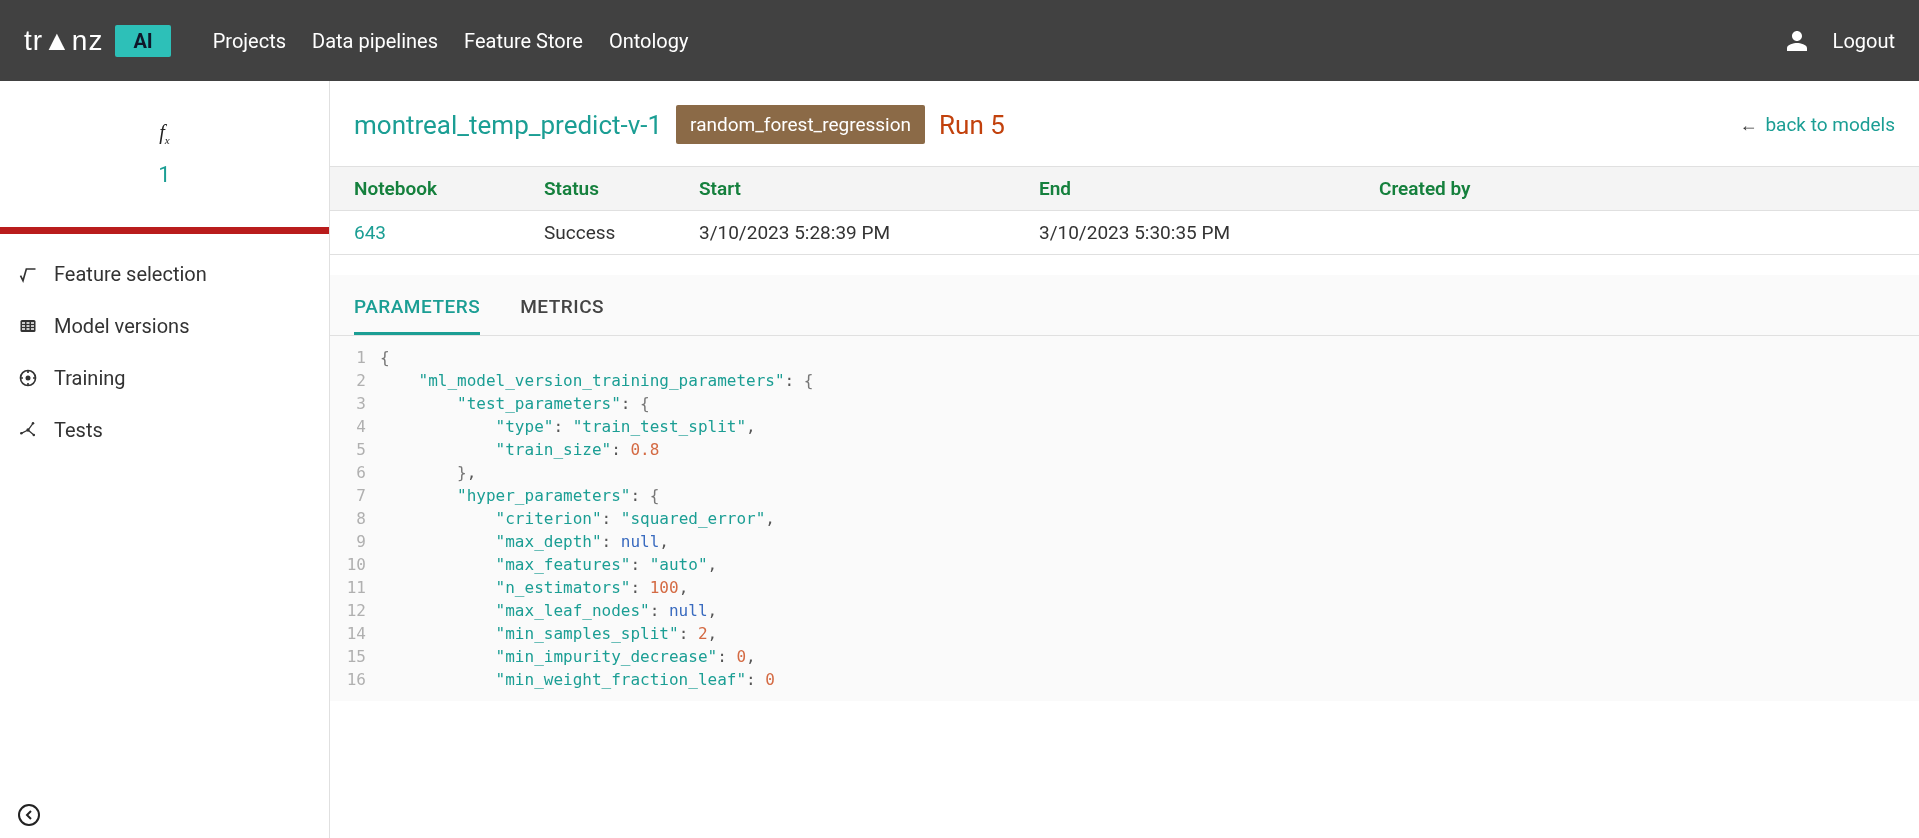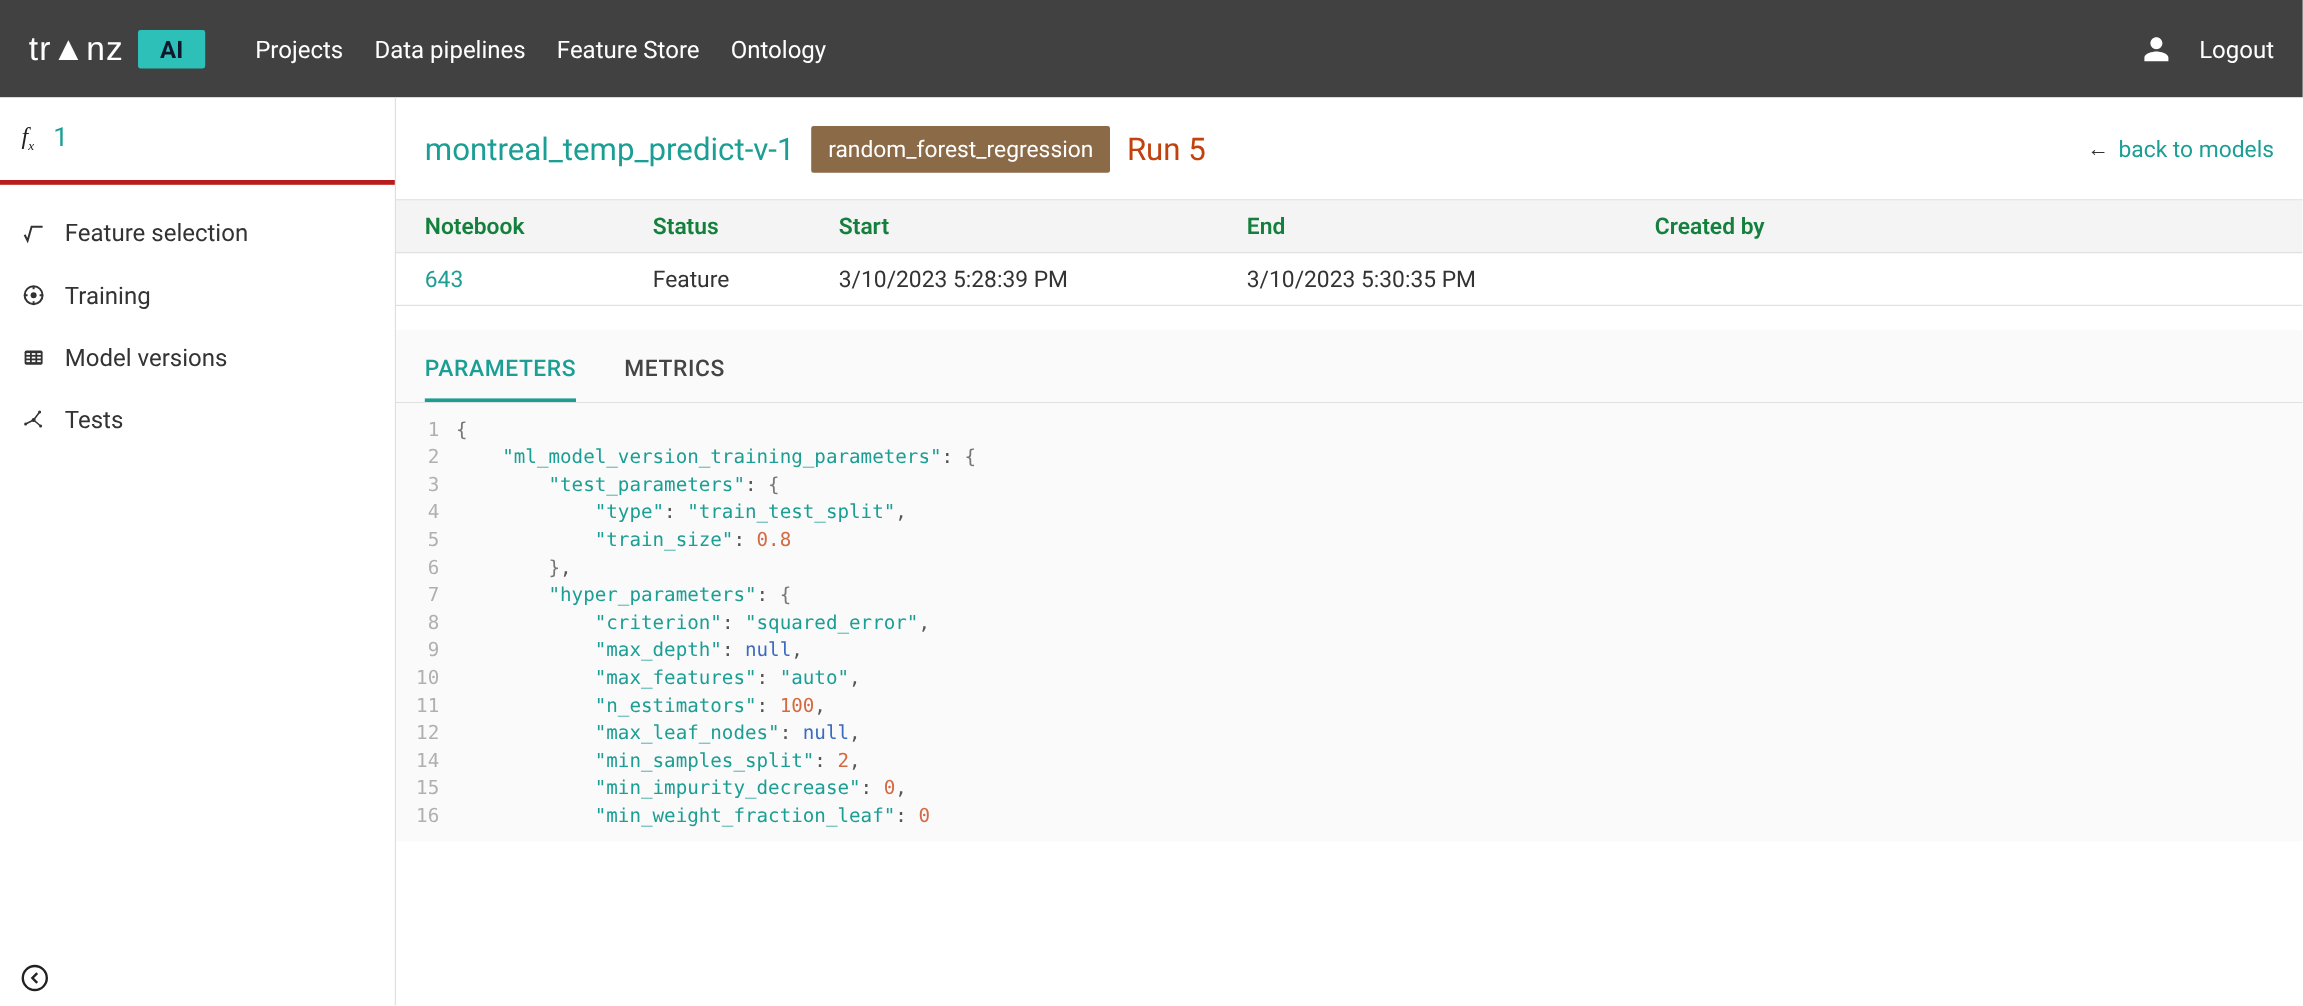--- a/index.html
+++ b/index.html
@@ -11,21 +11,21 @@
 .logo-box { background: #2dc0b8; color: #0f172a; font-weight: 700; font-size: 20px; padding: 4px 18px; border-radius: 2px; }
 .topnav { display: flex; gap: 26px; margin-left: 42px; }
 .topnav a { color: #fff; text-decoration: none; font-size: 20px; font-weight: 400; }
 .topbar-right { margin-left: auto; display: flex; align-items: center; gap: 24px; }
 .user-icon { width: 24px; height: 24px; fill: #fff; }
 .logout { color: #fff; font-size: 20px; text-decoration: none; }
 
 .main { display: flex; height: calc(100% - 81px); }
 
 .sidebar { width: 330px; border-right: 1px solid #e0e0e0; display: flex; flex-direction: column; }
-.fx-row { display: flex; align-items: center; gap: 16px; padding: 22px 18px; border-bottom: 4px solid #b91c1c; }
+.fx-row { display: flex; align-items: center; gap: 16px; padding: 40px 18px; border-bottom: 7px solid #b91c1c; flex-direction: column; }
 .fx-icon { font-style: italic; font-family: serif; font-size: 20px; color: #222; }
 .fx-sub { font-size: 11px; vertical-align: sub; }
 .fx-num { color: #1b9e94; font-size: 22px; }
 .side-items { padding: 14px 0; flex: 1; }
 .side-item { display: flex; align-items: center; gap: 16px; padding: 14px 18px; font-size: 20px; color: #333; cursor: pointer; }
 .side-icon { width: 20px; height: 20px; display: flex; align-items: center; justify-content: center; fill: #333; }
 .collapse-row { padding: 12px 18px; }
 .collapse-btn { width: 22px; height: 22px; border: 2px solid #222; border-radius: 50%; display: flex; align-items: center; justify-content: center; cursor: pointer; }
 
 .content { flex: 1; overflow: auto; }
@@ -88,44 +88,44 @@
       <div class="side-item">
         <span class="side-icon">
             <svg viewBox="0 0 24 24" width="20" height="20">
               <path d="M3 14l3 6 4-14h11" stroke="#333" stroke-width="2" fill="none"></path>
             </svg>
           </span>
         <span>Feature selection</span>
       </div>
       <div class="side-item">
         <span class="side-icon">
-            <svg viewBox="0 0 24 24" width="20" height="20">
-              <circle cx="12" cy="12" r="9" stroke="#333" stroke-width="2" fill="none"></circle>
-              <circle cx="12" cy="12" r="3" fill="#333"></circle>
-              <path d="M12 3v3M12 18v3M3 12h3M18 12h3" stroke="#333" stroke-width="2"></path>
-            </svg>
-          </span>
-        <span>Training</span>
-      </div>
-      <div class="side-item">
-        <span class="side-icon">
             <svg viewBox="0 0 24 24" width="18" height="18">
               <rect x="2" y="4" width="20" height="16" rx="2" fill="#333"></rect>
               <rect x="4" y="7" width="4" height="2" fill="#fff"></rect>
               <rect x="10" y="7" width="4" height="2" fill="#fff"></rect>
               <rect x="16" y="7" width="4" height="2" fill="#fff"></rect>
               <rect x="4" y="11" width="4" height="2" fill="#fff"></rect>
               <rect x="10" y="11" width="4" height="2" fill="#fff"></rect>
               <rect x="16" y="11" width="4" height="2" fill="#fff"></rect>
               <rect x="4" y="15" width="4" height="2" fill="#fff"></rect>
               <rect x="10" y="15" width="4" height="2" fill="#fff"></rect>
               <rect x="16" y="15" width="4" height="2" fill="#fff"></rect>
             </svg>
           </span>
         <span>Model versions</span>
+      </div>
+      <div class="side-item">
+        <span class="side-icon">
+            <svg viewBox="0 0 24 24" width="20" height="20">
+              <circle cx="12" cy="12" r="9" stroke="#333" stroke-width="2" fill="none"></circle>
+              <circle cx="12" cy="12" r="3" fill="#333"></circle>
+              <path d="M12 3v3M12 18v3M3 12h3M18 12h3" stroke="#333" stroke-width="2"></path>
+            </svg>
+          </span>
+        <span>Training</span>
       </div>
       <div class="side-item">
         <span class="side-icon">
             <svg viewBox="0 0 24 24" width="20" height="20">
               <circle cx="12" cy="12" r="2" fill="#333"></circle>
               <path d="M12 12l6-8M12 12l-8 4M12 12l7 6" stroke="#333" stroke-width="1.5"></path>
               <circle cx="18" cy="4" r="1.5" fill="#333"></circle>
               <circle cx="4" cy="16" r="1.5" fill="#333"></circle>
               <circle cx="19" cy="18" r="1.5" fill="#333"></circle>
             </svg>
@@ -159,21 +159,21 @@
           <th style="width:190px">Notebook</th>
           <th style="width:155px">Status</th>
           <th style="width:340px">Start</th>
           <th style="width:340px">End</th>
           <th>Created by</th>
         </tr>
       </thead>
       <tbody>
         <tr>
           <td><span class="notebook-link">643</span></td>
-          <td>Feature</td>
+          <td>Success</td>
           <td>3/10/2023 5:28:39 PM</td>
           <td>3/10/2023 5:30:35 PM</td>
           <td></td>
         </tr>
       </tbody>
     </table>
 
     <div class="tabs">
       <div class="tab active">PARAMETERS</div>
       <div class="tab">METRICS</div>

